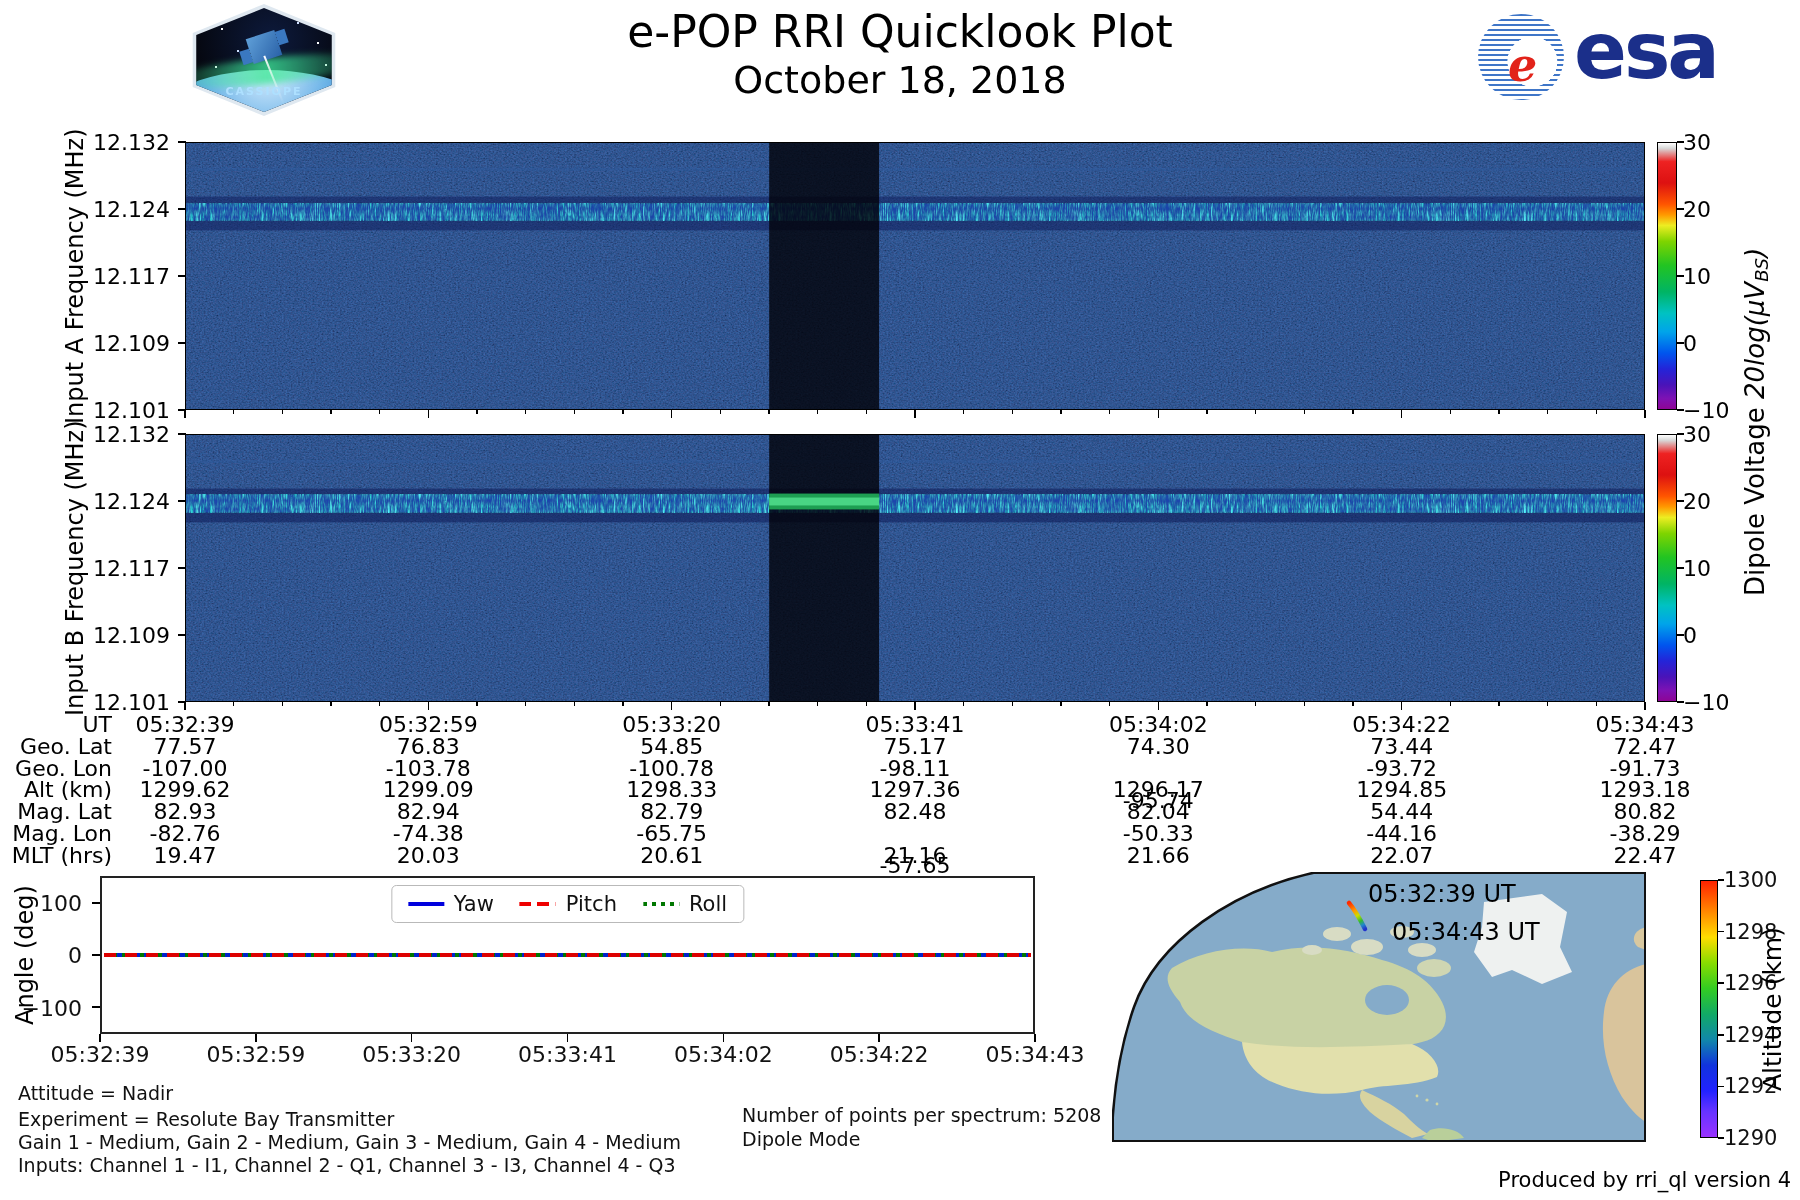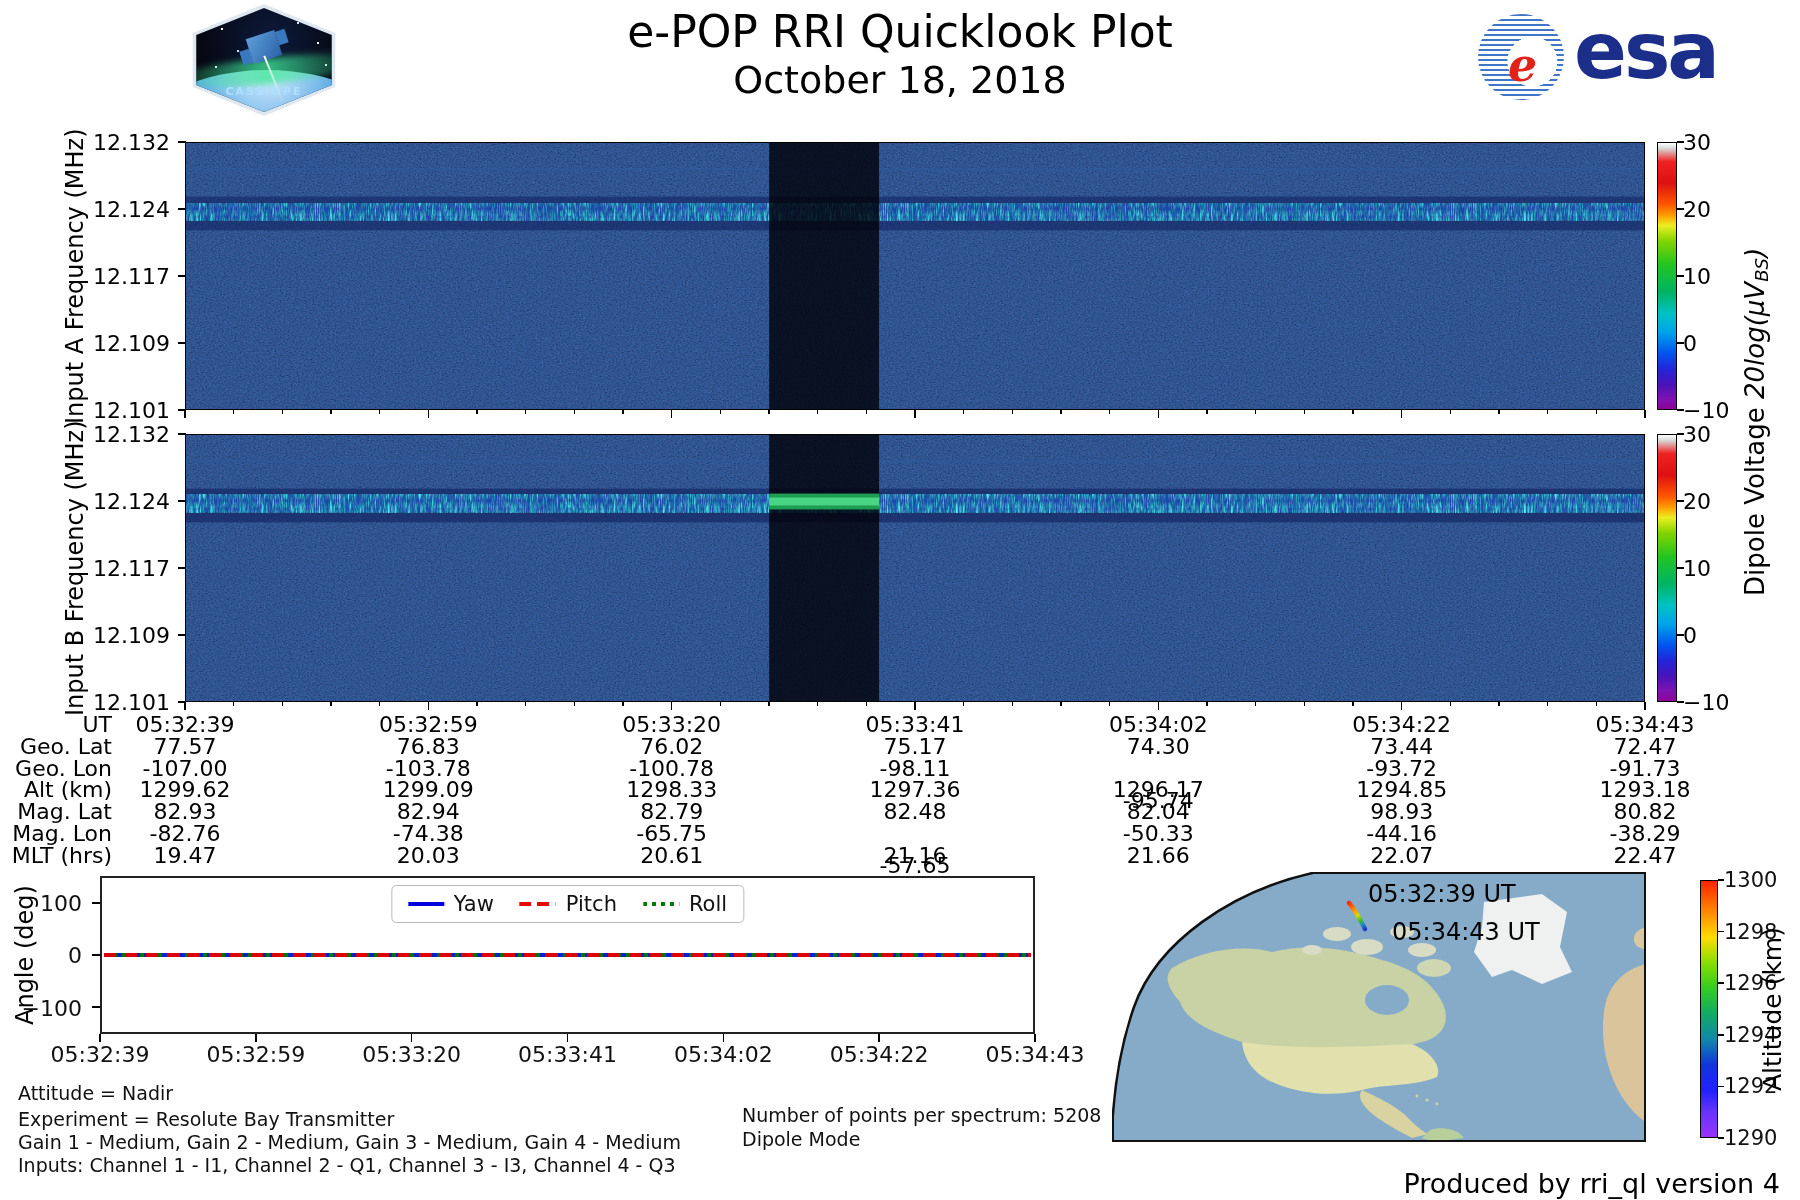--- a/index.html
+++ b/index.html
@@ -93,21 +93,21 @@
   .map-label{position:absolute;font-size:24px;color:#000;white-space:nowrap;}
   .alt-cbar{left:1700px;top:880px;width:18px;height:258px;border:1.2px solid #000;box-sizing:border-box;
      background:linear-gradient(#ff2200 0%,#ff8800 12%,#ffdd00 22%,#88dd00 32%,#33cc22 42%,
         #11aa66 52%,#1188aa 62%,#1133dd 72%,#2222ff 82%,#6633ff 90%,#9933ff 100%);}
   .alt-ticks{left:1724px;top:880px;width:70px;height:258px;}
   .alt-ticks .lab{position:absolute;left:0;transform:translateY(-50%);font-size:21px;}
   .alt-label{left:1754px;top:872px;width:36px;height:274px;font-size:25px;color:#000;}
 
   
   .foot{font-size:19px;color:#111;}
-  .produced{right:20px;top:1168px;font-size:27px;color:#000;text-align:right;}
+  .produced{right:9px;top:1168px;font-size:21px;color:#000;text-align:right;}
 </style>
 </head>
 <body>
 
 <div class="page">
 
   <svg width="0" height="0" style="position:absolute" aria-hidden="true">
     <defs>
       <filter id="fNoise" x="0" y="0" width="100%" height="100%">
         <feTurbulence type="fractalNoise" baseFrequency="0.55 0.7" numOctaves="2" seed="7" stitchTiles="stitch" result="t"></feTurbulence>
@@ -216,21 +216,21 @@
       <div class="val" style="top: 0px; left: 75px;">05:32:39</div>
       <div class="val" style="top: 0px; left: 318.333px;">05:32:59</div>
       <div class="val" style="top: 0px; left: 561.667px;">05:33:20</div>
       <div class="val" style="top: 0px; left: 805px;">05:33:41</div>
       <div class="val" style="top: 0px; left: 1048.33px;">05:34:02</div>
       <div class="val" style="top: 0px; left: 1291.67px;">05:34:22</div>
       <div class="val" style="top: 0px; left: 1535px;">05:34:43</div>
       <div class="rowlab" style="top: 21.8px;">Geo. Lat</div>
       <div class="val" style="top: 21.8px; left: 75px;">77.57</div>
       <div class="val" style="top: 21.8px; left: 318.333px;">76.83</div>
-      <div class="val" style="top: 21.8px; left: 561.667px;">76.02</div>
+      <div class="val" style="top: 21.8px; left: 561.667px;">54.85</div>
       <div class="val" style="top: 21.8px; left: 805px;">75.17</div>
       <div class="val" style="top: 21.8px; left: 1048.33px;">74.30</div>
       <div class="val" style="top: 21.8px; left: 1291.67px;">73.44</div>
       <div class="val" style="top: 21.8px; left: 1535px;">72.47</div>
       <div class="rowlab" style="top: 43.6px;">Geo. Lon</div>
       <div class="val" style="top: 43.6px; left: 75px;">-107.00</div>
       <div class="val" style="top: 43.6px; left: 318.333px;">-103.78</div>
       <div class="val" style="top: 43.6px; left: 561.667px;">-100.78</div>
       <div class="val" style="top: 43.6px; left: 805px;">-98.11</div>
       <div class="val" style="top: 43.6px; left: 1048.33px; margin-top: 32px;">-95.74</div>
@@ -243,21 +243,21 @@
       <div class="val" style="top: 65.4px; left: 805px;">1297.36</div>
       <div class="val" style="top: 65.4px; left: 1048.33px;">1296.17</div>
       <div class="val" style="top: 65.4px; left: 1291.67px;">1294.85</div>
       <div class="val" style="top: 65.4px; left: 1535px;">1293.18</div>
       <div class="rowlab" style="top: 87.2px;">Mag. Lat</div>
       <div class="val" style="top: 87.2px; left: 75px;">82.93</div>
       <div class="val" style="top: 87.2px; left: 318.333px;">82.94</div>
       <div class="val" style="top: 87.2px; left: 561.667px;">82.79</div>
       <div class="val" style="top: 87.2px; left: 805px;">82.48</div>
       <div class="val" style="top: 87.2px; left: 1048.33px;">82.04</div>
-      <div class="val" style="top: 87.2px; left: 1291.67px;">98.93</div>
+      <div class="val" style="top: 87.2px; left: 1291.67px;">54.44</div>
       <div class="val" style="top: 87.2px; left: 1535px;">80.82</div>
       <div class="rowlab" style="top: 109px;">Mag. Lon</div>
       <div class="val" style="top: 109px; left: 75px;">-82.76</div>
       <div class="val" style="top: 109px; left: 318.333px;">-74.38</div>
       <div class="val" style="top: 109px; left: 561.667px;">-65.75</div>
       <div class="val" style="top: 109px; left: 805px; margin-top: 32px;">-57.65</div>
       <div class="val" style="top: 109px; left: 1048.33px;">-50.33</div>
       <div class="val" style="top: 109px; left: 1291.67px;">-44.16</div>
       <div class="val" style="top: 109px; left: 1535px;">-38.29</div>
       <div class="rowlab" style="top: 130.8px;">MLT (hrs)</div>

